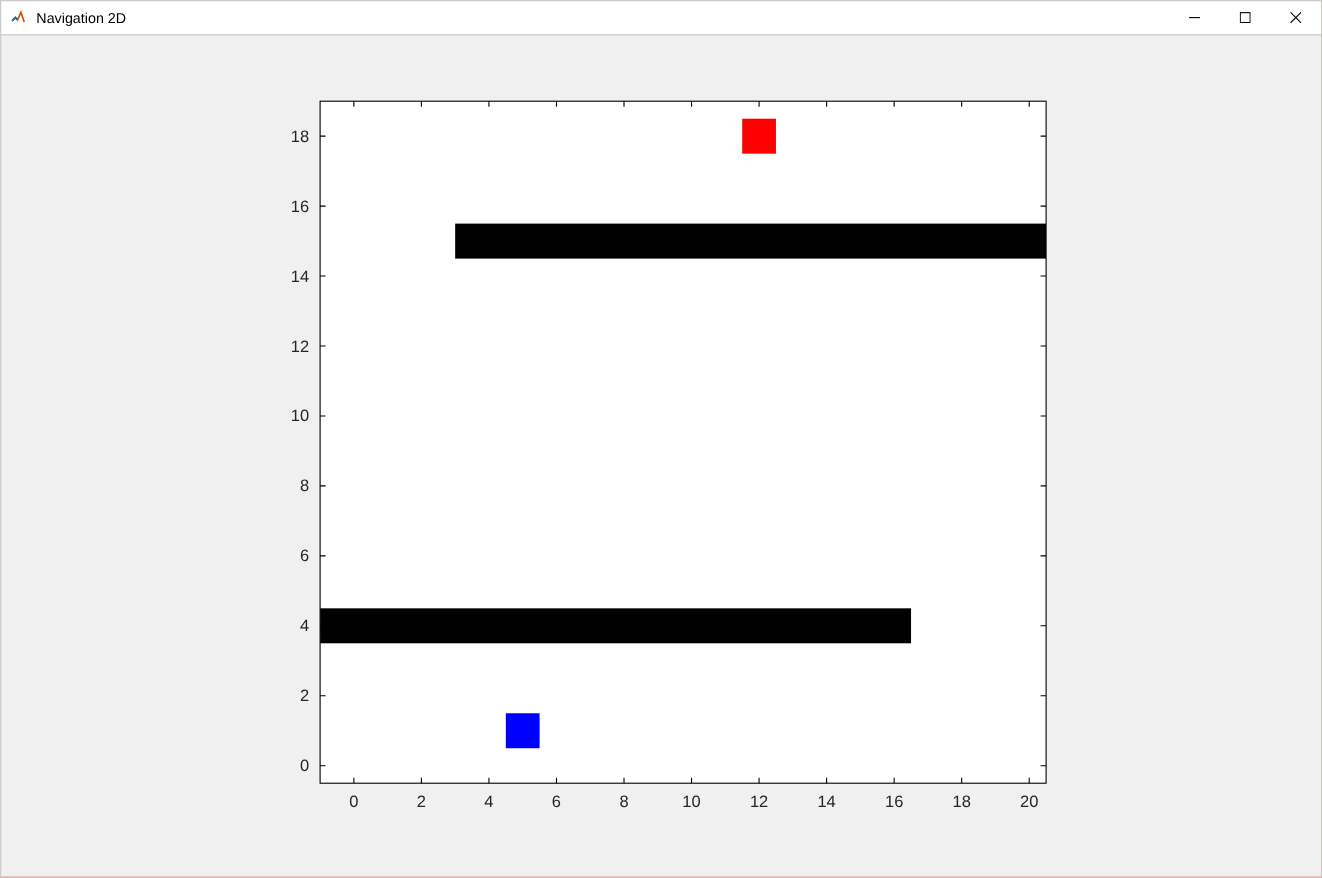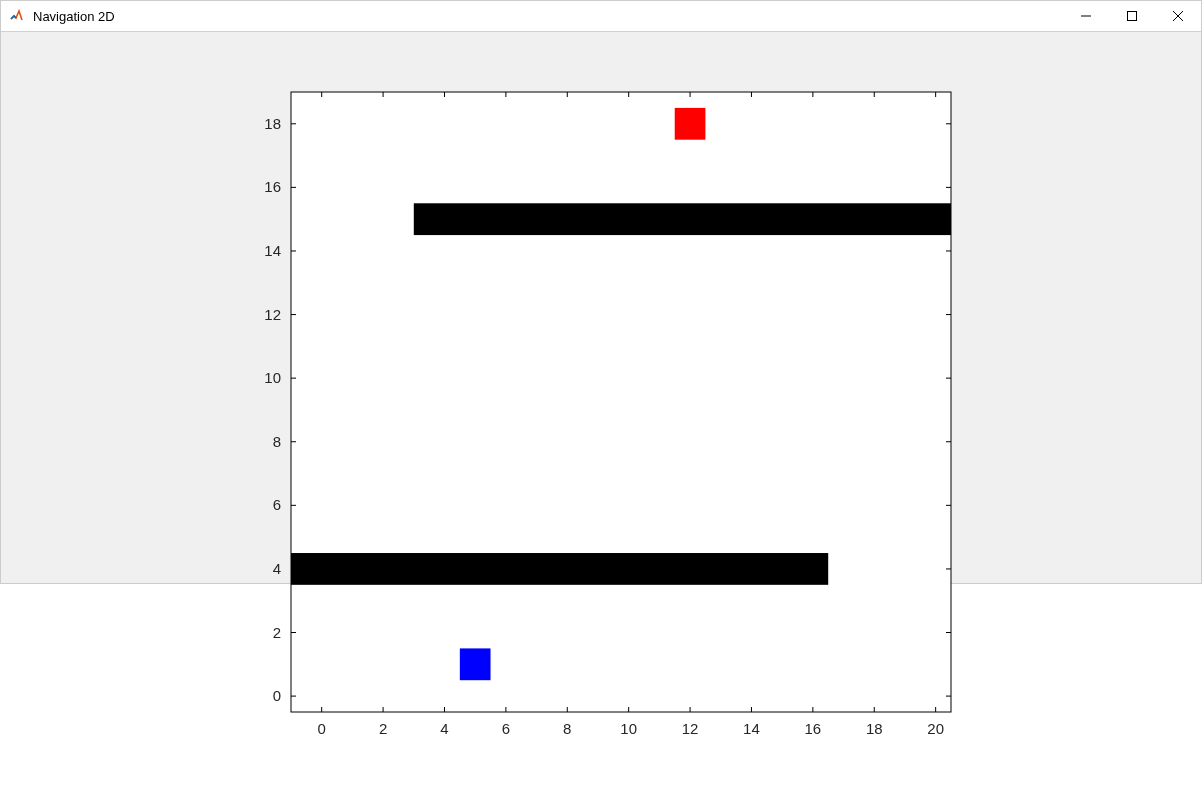--- a/index.html
+++ b/index.html
@@ -6,21 +6,21 @@
     margin: 0;
     padding: 0;
     width: 1202px;
     height: 798px;
     font-family: "Segoe UI", Arial, sans-serif;
     background: #ffffff;
     overflow: hidden;
   }
   .window {
     width: 1202px;
-    height: 584px;
+    height: 798px;
     display: flex;
     flex-direction: column;
     border: 1px solid #cccccc;
     box-sizing: border-box;
     background: #ef4444;
   }
   .titlebar {
     height: 30px;
     display: flex;
     align-items: center;

